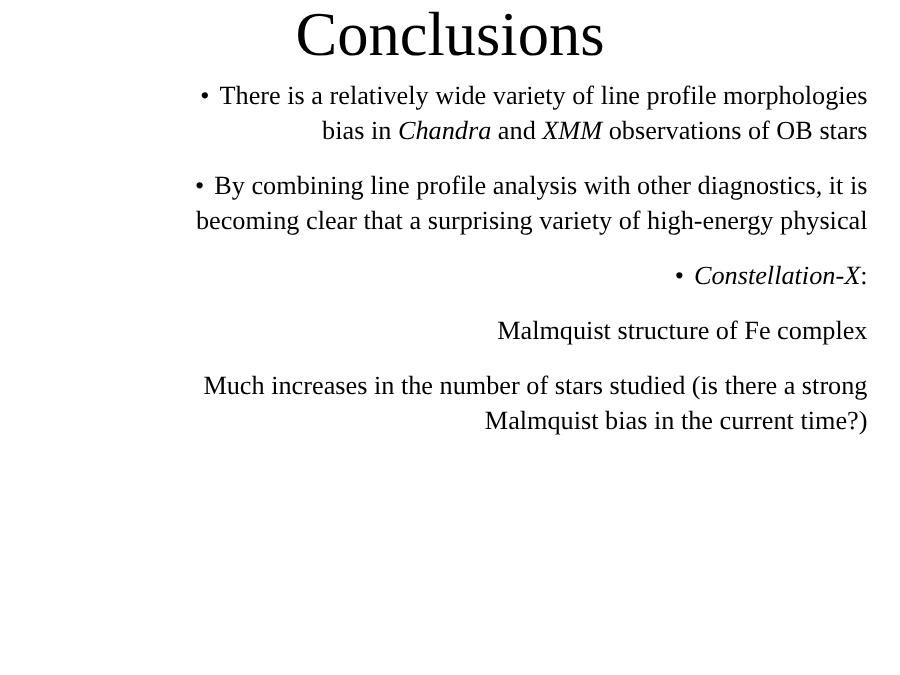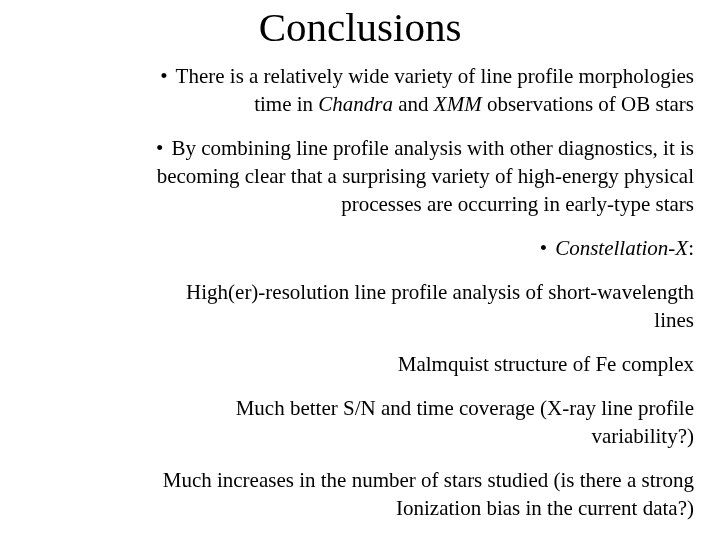--- a/index.html
+++ b/index.html
@@ -9,21 +9,21 @@
     color: #000000;
     font-family: "Liberation Serif", serif;
     overflow: hidden;
   }
   .slide {
     width: 720px;
     height: 540px;
     background: #ffffff;
   }
   .slide-title {
-    font-size: 41px;
+    font-size: 50px;
     font-weight: normal;
     line-height: 40px;
     text-align: center;
     padding-top: 7px;
   }
   .content {
     padding: 15px 26px 0 34px;
     font-size: 21px;
     line-height: 28px;
     text-align: right;
@@ -39,46 +39,37 @@
 <body>
 
 <div class="slide">
 
   <h1 class="slide-title">Conclusions</h1>
 
   <div class="content">
 
     <p class="para">
         <span class="line"><span class="marker">•</span><span>There is a relatively wide variety of line profile morphologies</span></span>
-        <span class="line"><span>time in </span><span class="it">Chandra</span><span> and </span><span class="it">XMM</span><span> observations of OB stars</span></span>
+        <span class="line"><span>bias in </span><span class="it">Chandra</span><span> and </span><span class="it">XMM</span><span> observations of OB stars</span></span>
       </p>
 
     <p class="para">
         <span class="line"><span class="marker">•</span><span>By combining line profile analysis with other diagnostics, it is</span></span>
         <span class="line">becoming clear that a surprising variety of high-energy physical</span>
-        <span class="line">processes are occurring in early-type stars</span>
       </p>
 
     <p class="para">
         <span class="line"><span class="marker">•</span><span class="bi">Constellation-X</span><span>:</span></span>
       </p>
 
-    <p class="para sub">
-        <span class="line">High(er)-resolution line profile analysis of short-wavelength</span>
-        <span class="line">lines</span>
-      </p>
 
     <p class="para sub">
         <span class="line">Malmquist structure of Fe complex</span>
       </p>
 
-    <p class="para sub">
-        <span class="line">Much better S/N and time coverage (X-ray line profile</span>
-        <span class="line">variability?)</span>
-      </p>
 
     <p class="para sub">
         <span class="line">Much increases in the number of stars studied (is there a strong</span>
-        <span class="line">Ionization bias in the current data?)</span>
+        <span class="line">Malmquist bias in the current time?)</span>
       </p>
 
   </div>
 </div>
 
 </body></html>

